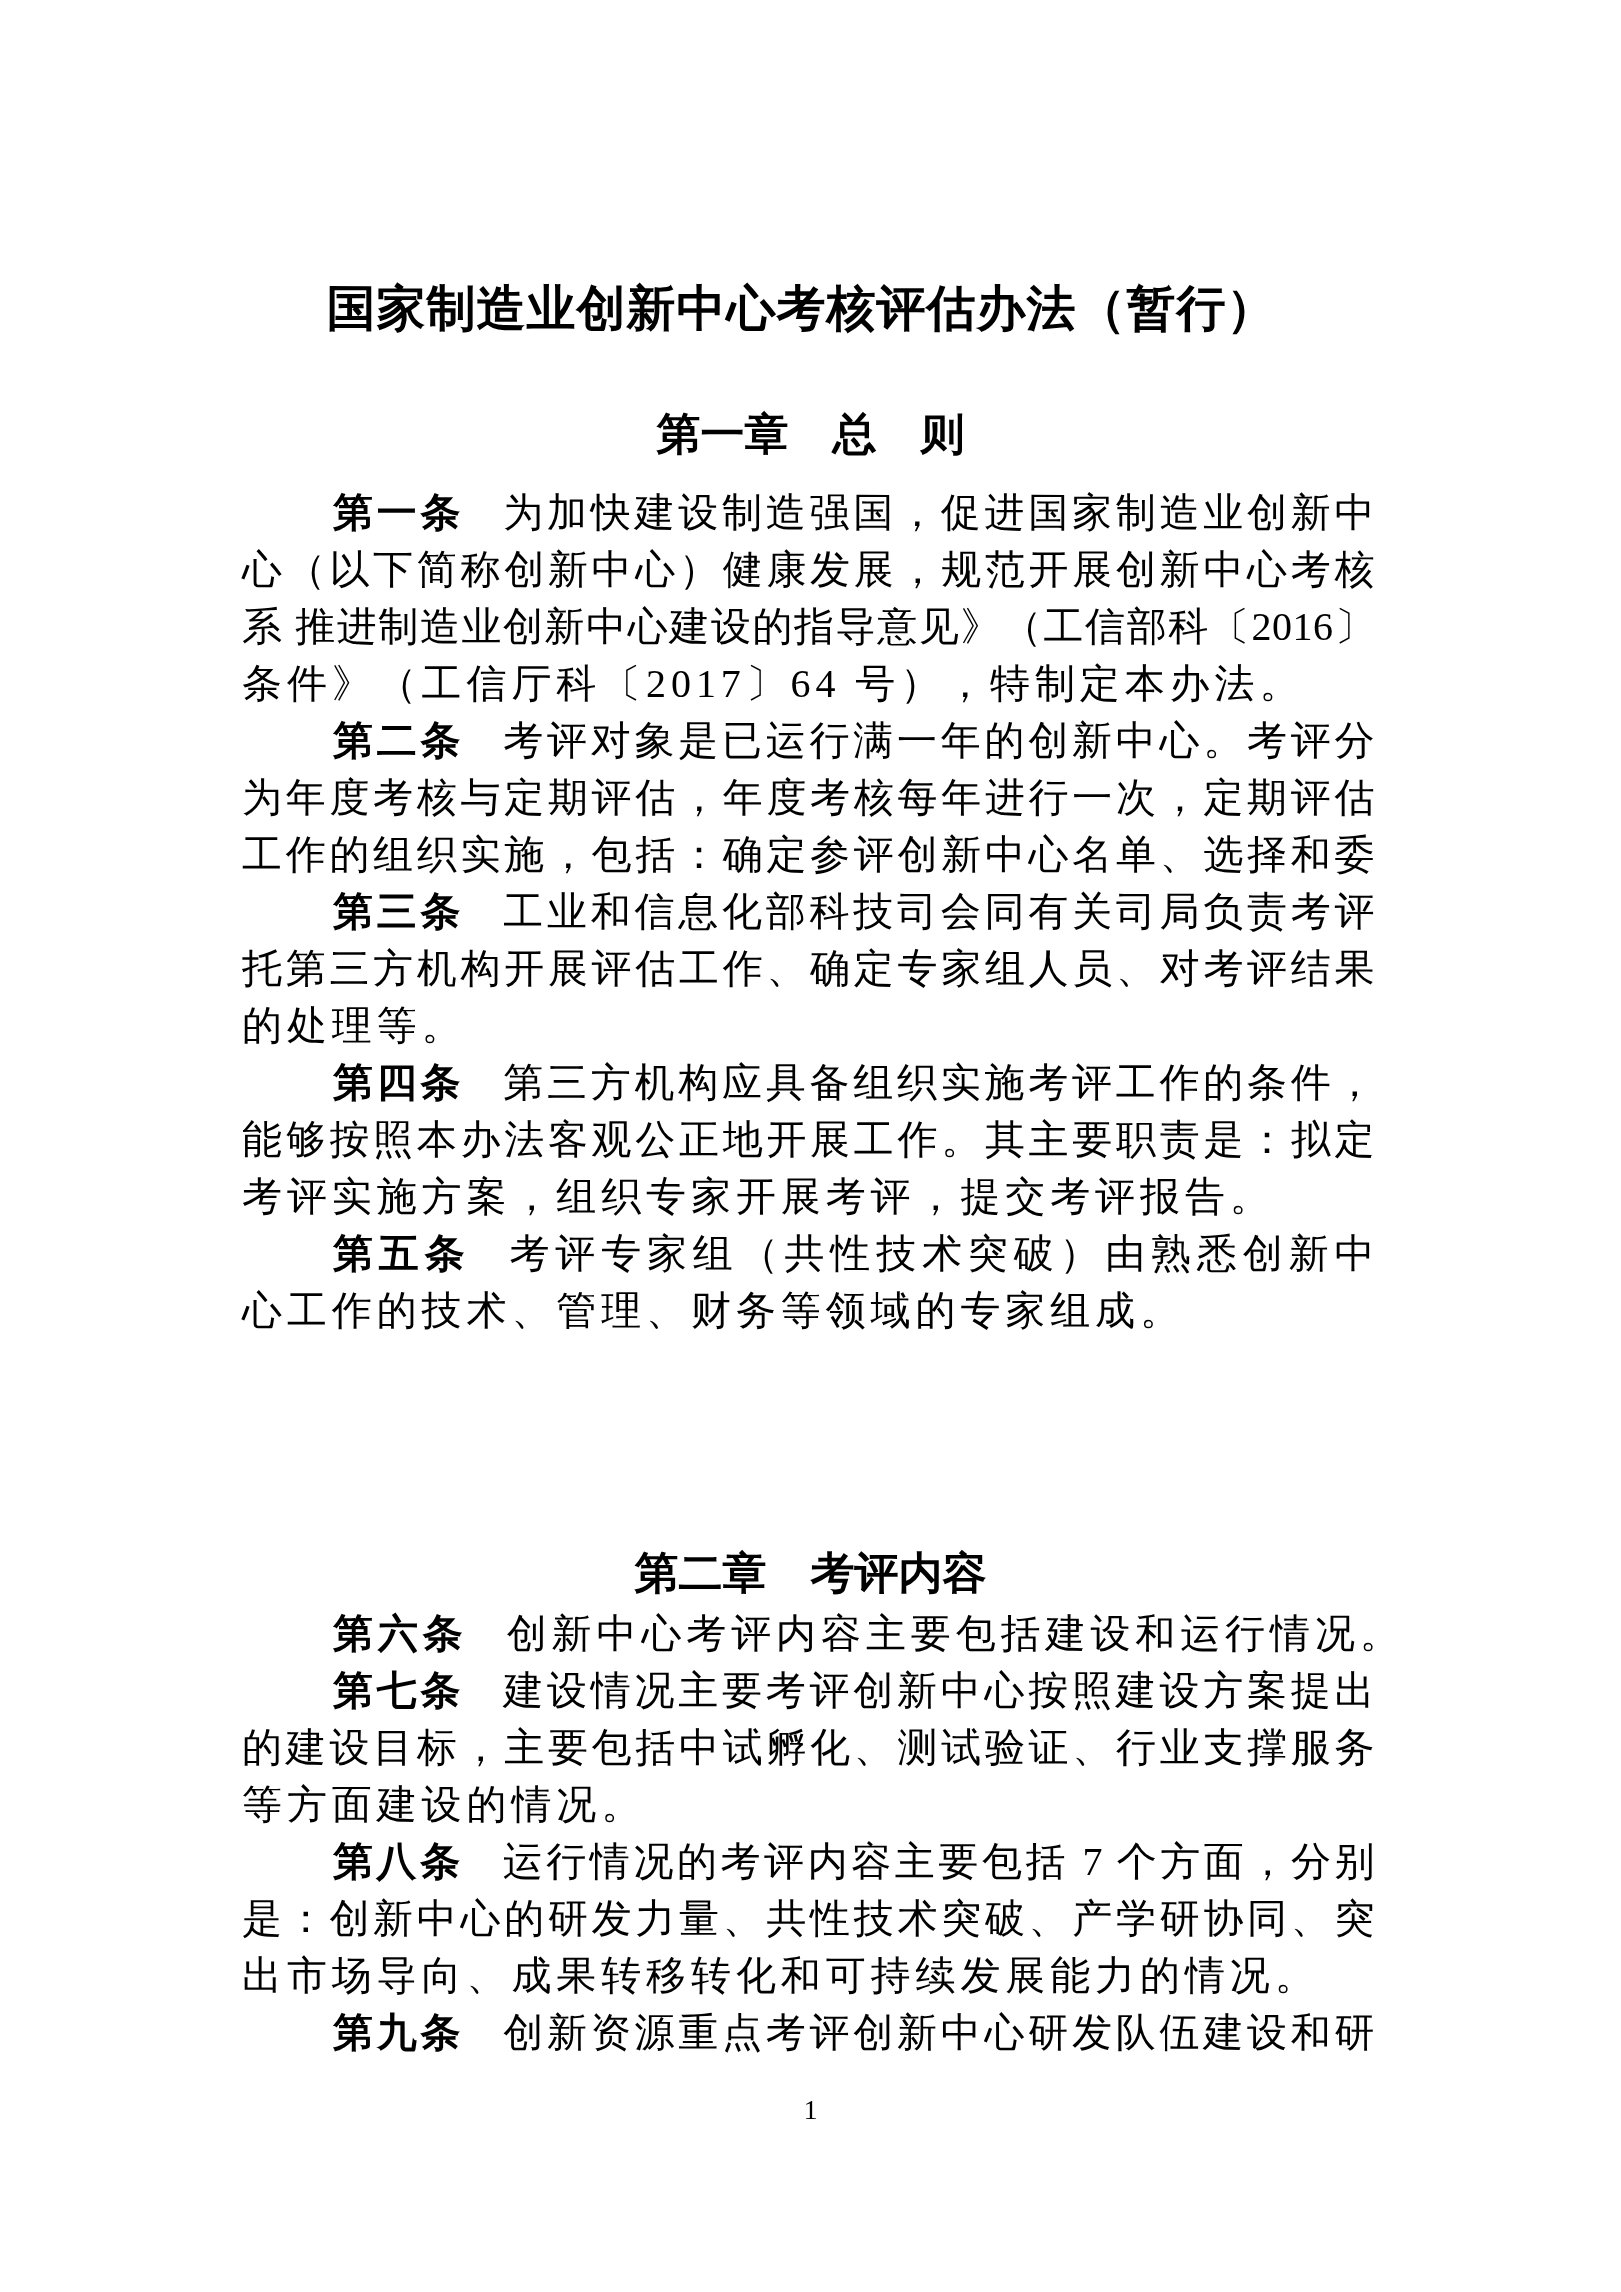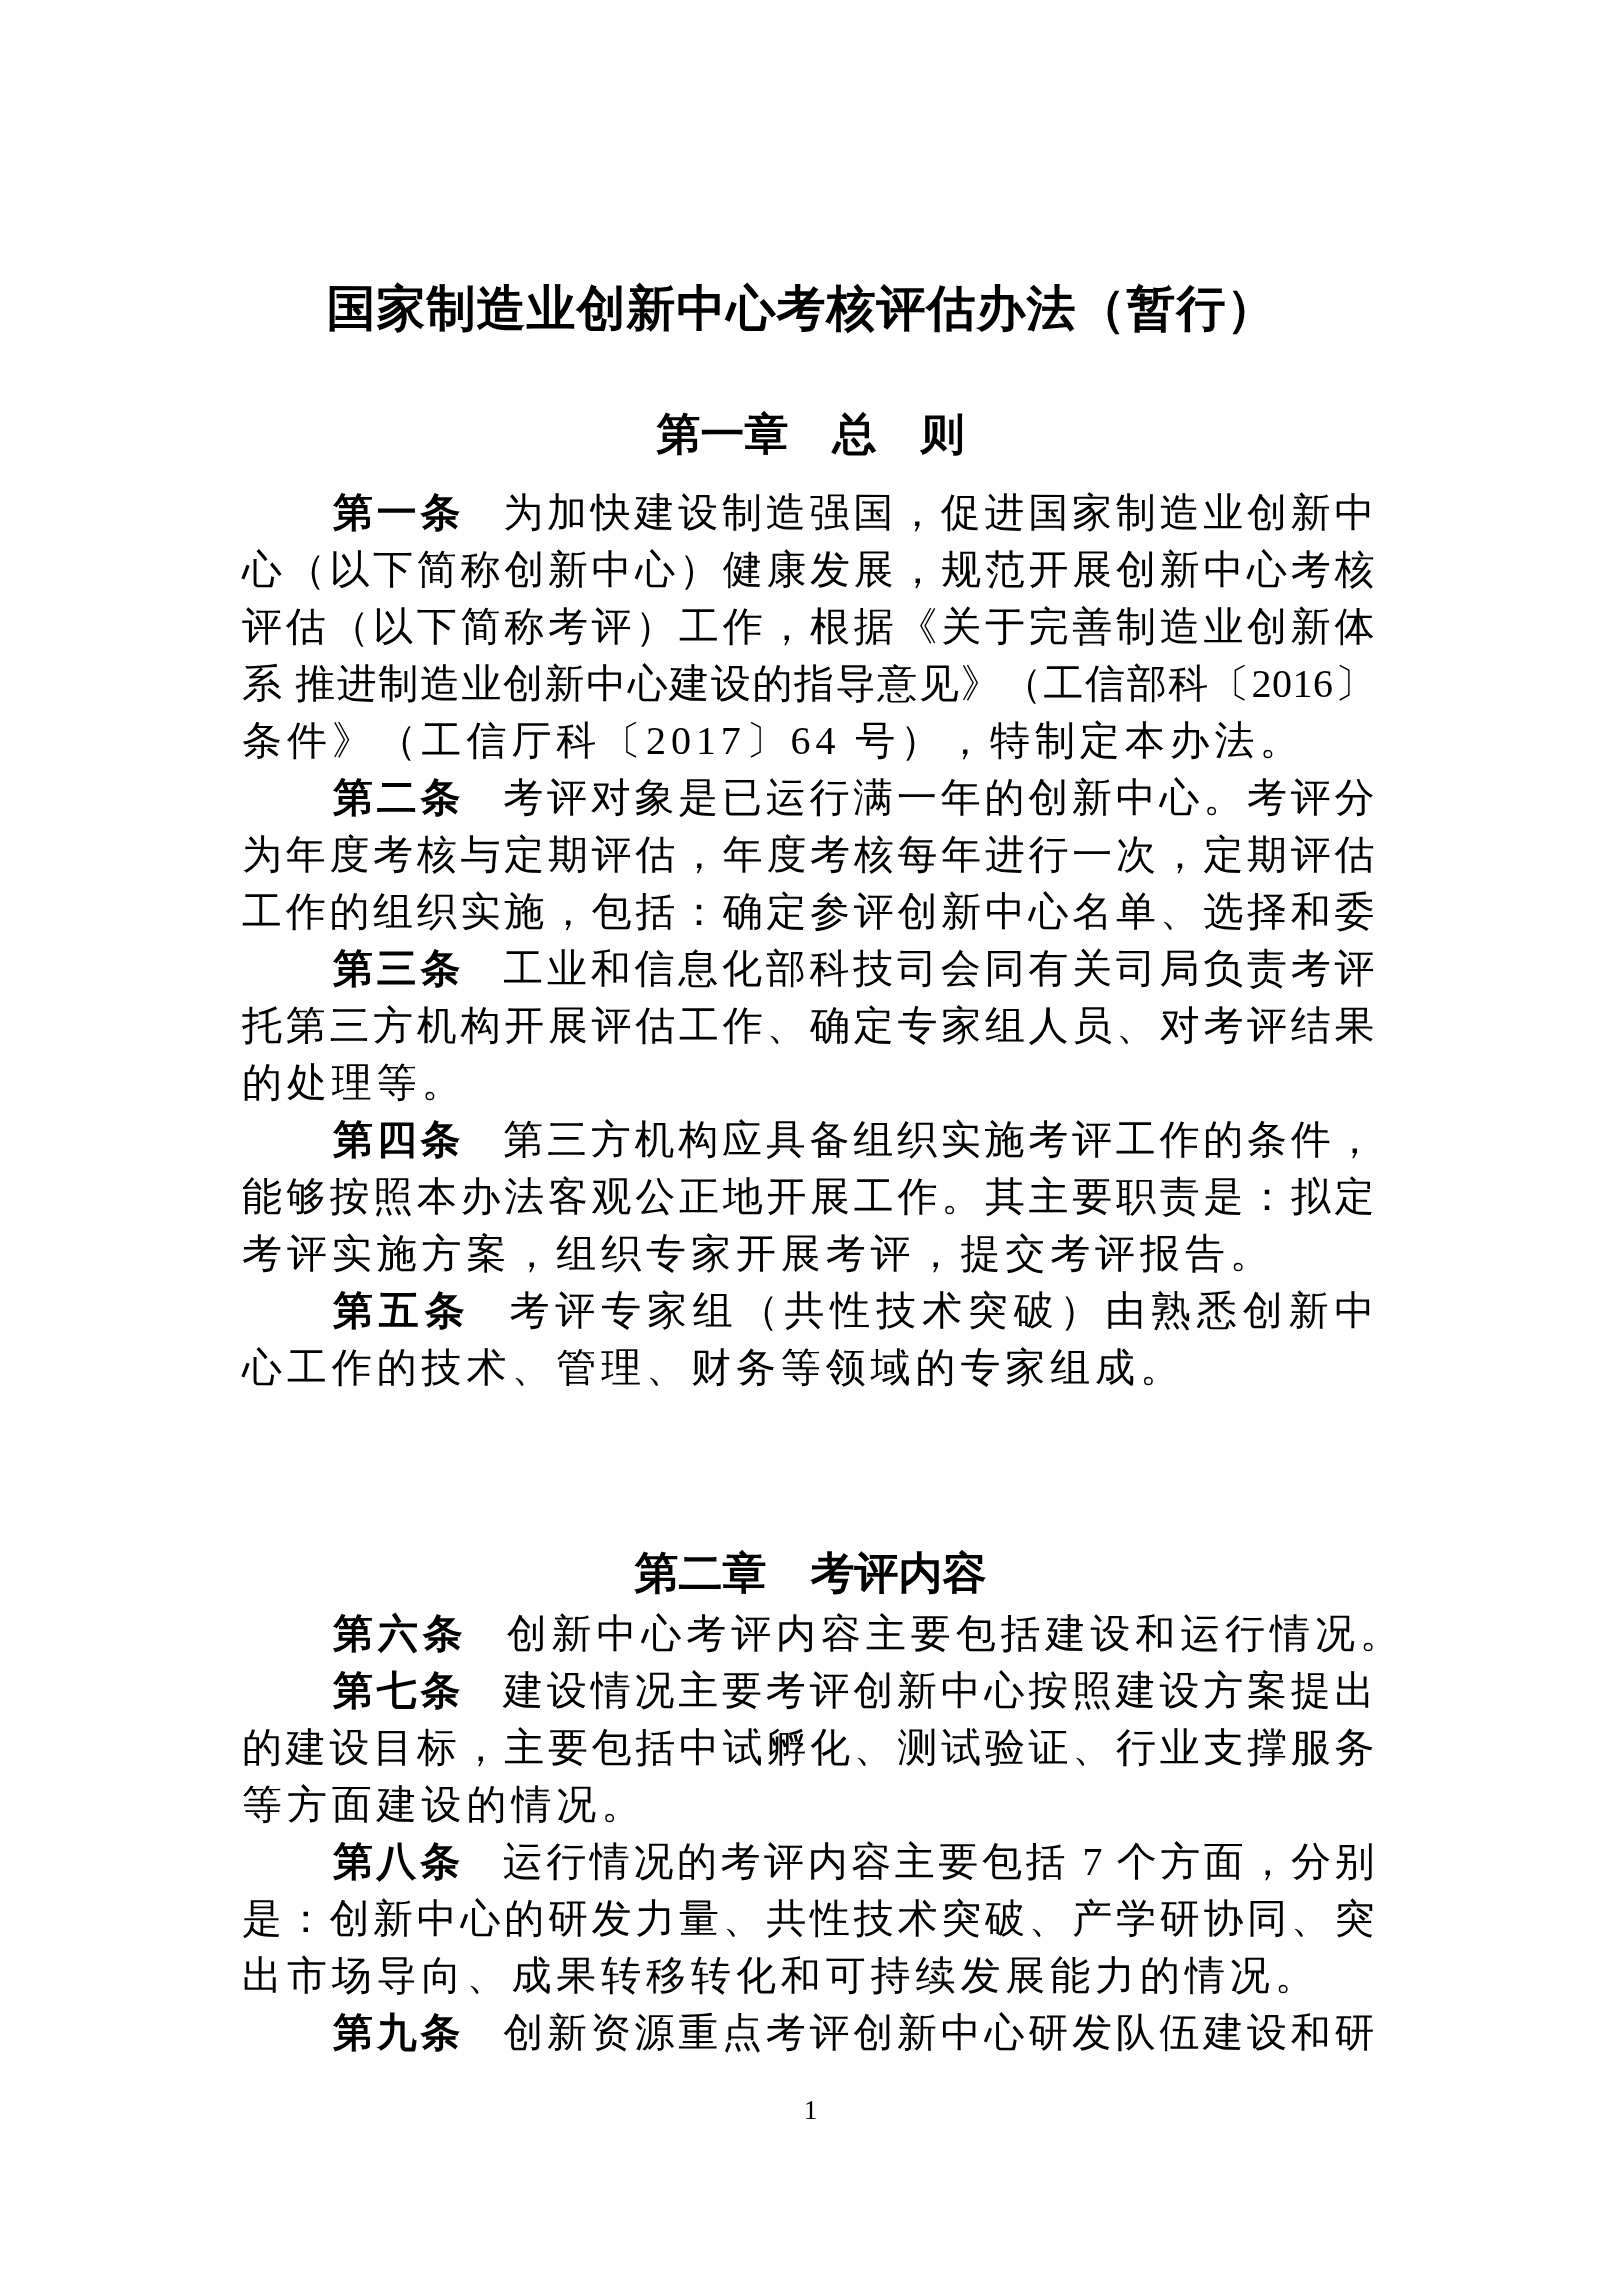--- a/index.html
+++ b/index.html
@@ -72,21 +72,20 @@
 
 <div class="page">
 
   <h1 class="doc-title">国家制造业创新中心考核评估办法（暂行）</h1>
 
   <h2 class="chapter-heading chapter-1">第一章　总　则</h2>
 
   <div class="body-block body-1">
     <div class="line indent"><span class="article-label">第一条</span><span>为加快建设制造强国，促进国家制造业创新中</span></div>
     <div class="line"><span>心（以下简称创新中心）健康发展，规范开展创新中心考核</span></div>
-    <div class="line"><span>评估（以下简称考评）工作，根据《关于完善制造业创新体</span></div>
     <div class="line"><span>系 推进制造业创新中心建设的指导意见》（工信部科〔2016〕</span></div>
     <div class="line last"><span>条件》（工信厅科〔2017〕64 号），特制定本办法。</span></div>
     <div class="line indent"><span class="article-label">第二条</span><span>考评对象是已运行满一年的创新中心。考评分</span></div>
     <div class="line"><span>为年度考核与定期评估，年度考核每年进行一次，定期评估</span></div>
     <div class="line"><span>工作的组织实施，包括：确定参评创新中心名单、选择和委</span></div>
     <div class="line indent"><span class="article-label">第三条</span><span>工业和信息化部科技司会同有关司局负责考评</span></div>
     <div class="line"><span>托第三方机构开展评估工作、确定专家组人员、对考评结果</span></div>
     <div class="line last"><span>的处理等。</span></div>
     <div class="line indent"><span class="article-label">第四条</span><span>第三方机构应具备组织实施考评工作的条件，</span></div>
     <div class="line"><span>能够按照本办法客观公正地开展工作。其主要职责是：拟定</span></div>

